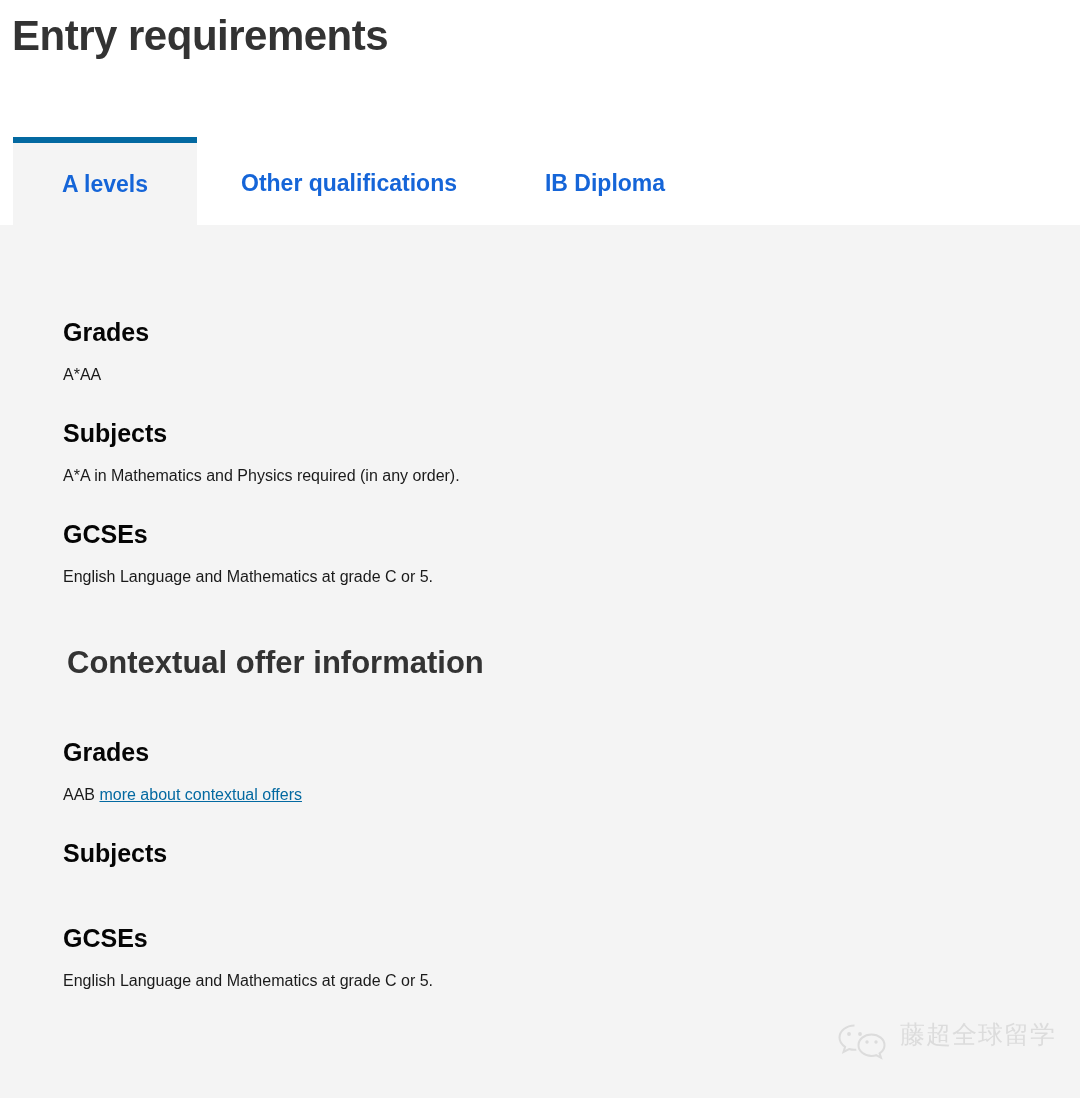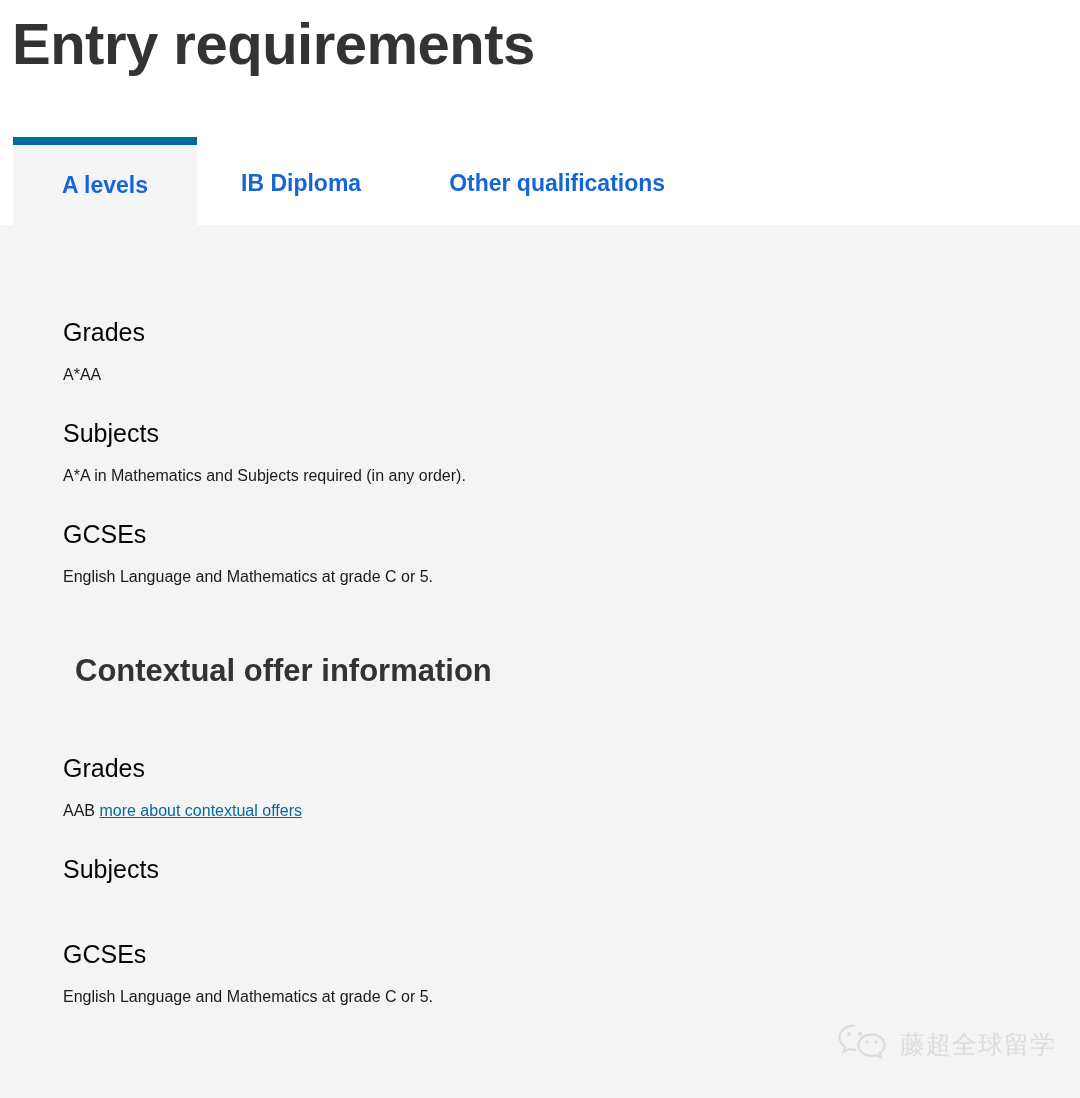--- a/index.html
+++ b/index.html
@@ -11,21 +11,21 @@
     height: 1098px;
     background: #ffffff;
     font-family: "Liberation Sans", sans-serif;
     -webkit-font-smoothing: antialiased;
     overflow: hidden;
     position: relative;
   }
 
   
   .page-title {
-    font-size: 58px;
+    font-size: 42px;
     font-weight: bold;
     color: #333333;
     letter-spacing: -0.5px;
     margin: 0;
     padding: 12px 0 0 12px;
     line-height: 1.12;
   }
 
   
   .tabs-wrap {
@@ -49,21 +49,21 @@
     justify-content: center;
     font-size: 23px;
     font-weight: bold;
     color: #1565d8;
     box-sizing: border-box;
     cursor: pointer;
     white-space: nowrap;
   }
   .tab.active {
     background: #f4f4f4;
-    border-top: 8px solid #0369a1;
+    border-top: 6px solid #0369a1;
     width: 184px;
     padding: 0;
   }
   .tab.inactive {
     background: #ffffff;
     padding: 0 44px;
     border-top: 5px solid transparent;
   }
 
   
@@ -74,21 +74,21 @@
     width: 1080px;
     height: 873px;
     background: #f4f4f4;
     box-sizing: border-box;
     padding: 0 0 0 63px;
   }
 
   .field { margin: 0; }
   .field-label {
     font-size: 25px;
-    font-weight: normal;
+    font-weight: bold;
     color: #050505;
     line-height: 1.0;
     margin: 0;
     padding: 0;
   }
   .field-value {
     font-size: 16px;
     font-weight: normal;
     color: #1a1a1a;
     line-height: 1.0;
@@ -96,38 +96,38 @@
     padding: 0;
   }
 
   .spacer-label { height: 22px; }
   .spacer-field { height: 38px; }
 
   .section-heading {
     font-size: 31px;
     font-weight: bold;
     color: #333333;
-    margin: 12px;
+    margin: 4px;
     padding: 0;
     line-height: 1.0;
   }
 
   .ctx-link {
     color: #0369a1;
     text-decoration: underline;
     cursor: pointer;
   }
 
   
   .watermark {
     position: absolute;
     right: 24px;
     bottom: 32px;
     display: flex;
-    align-items: center;
+    align-items: flex-start;
     gap: 11px;
     opacity: 1;
     pointer-events: none;
   }
   .wm-icon { display: block; }
   .wm-text {
     font-size: 25px;
     color: #dcdcdc;
     font-family: "DejaVu Sans", sans-serif;
     letter-spacing: 1px;
@@ -138,44 +138,44 @@
 <body>
 
 <h1 class="page-title">Entry requirements</h1>
 
 <div class="tabs-wrap">
   <div class="tabs">
     <div class="tab active">
       <span>A levels</span>
     </div>
     <div class="tab inactive">
+      <span>Other qualifications</span>
+    </div>
+    <div class="tab inactive">
       <span>IB Diploma</span>
     </div>
-    <div class="tab inactive">
-      <span>Other qualifications</span>
-    </div>
   </div>
 </div>
 
 <div class="panel">
 
   <div style="height:95px"></div>
 
   <div class="field">
     <div class="field-label">Grades</div>
     <div class="spacer-label"></div>
     <div class="field-value">A*AA</div>
   </div>
 
   <div class="spacer-field"></div>
 
   <div class="field">
     <div class="field-label">Subjects</div>
     <div class="spacer-label"></div>
-    <div class="field-value">A*A in Mathematics and Subjects required (in any order).</div>
+    <div class="field-value">A*A in Mathematics and Physics required (in any order).</div>
   </div>
 
   <div class="spacer-field"></div>
 
   <div class="field">
     <div class="field-label">GCSEs</div>
     <div class="spacer-label"></div>
     <div class="field-value">English Language and Mathematics at grade C or 5.</div>
   </div>
 

